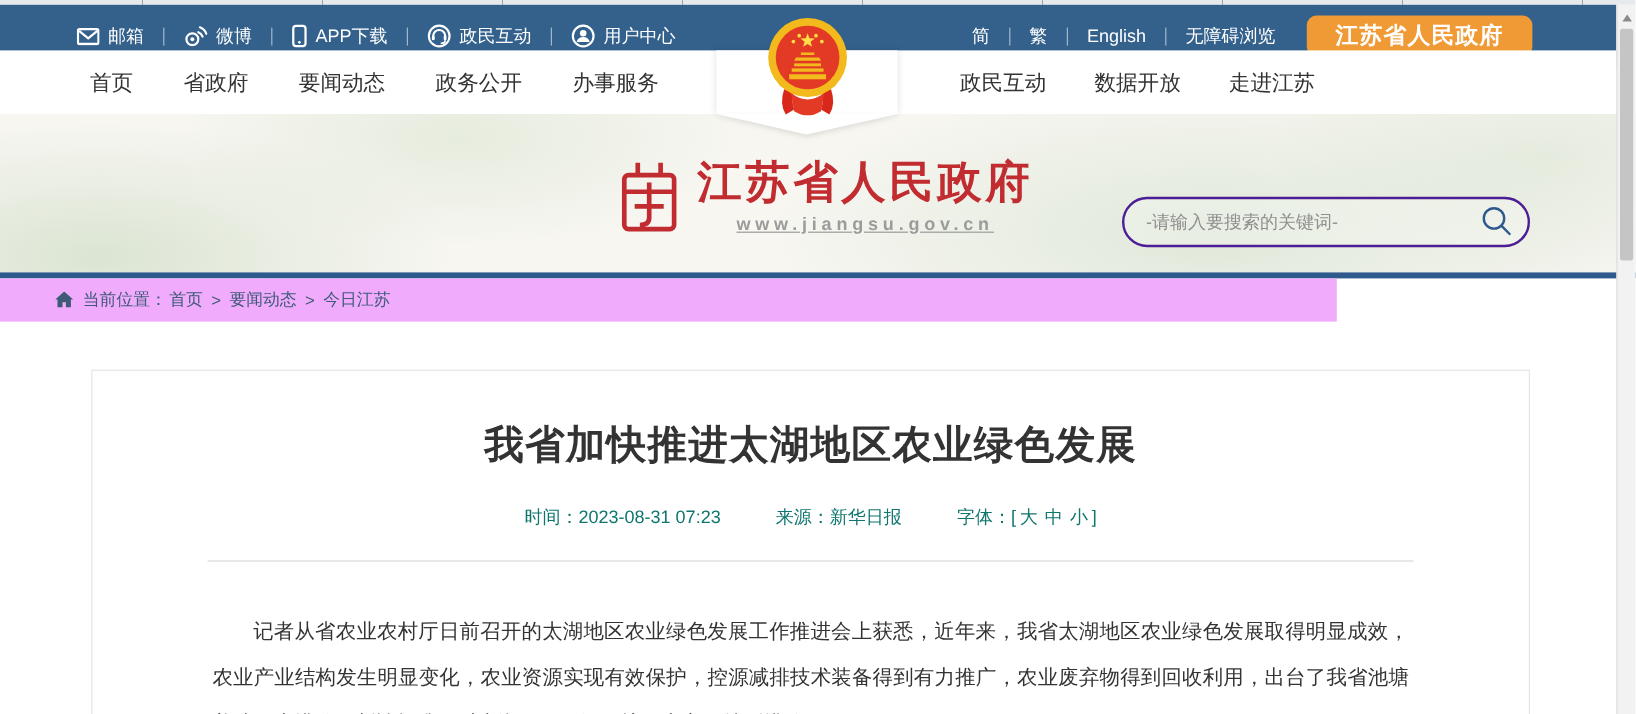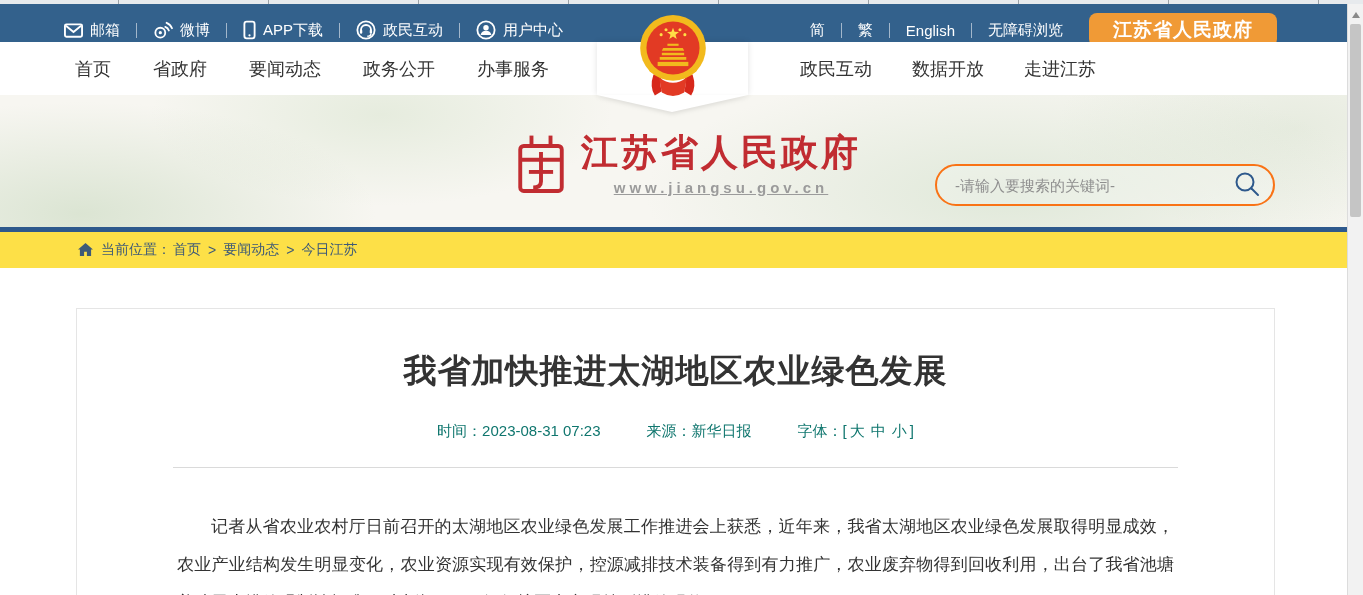--- a/index.html
+++ b/index.html
@@ -73,33 +73,33 @@
   .site-title {
     font-family:"Liberation Serif","DejaVu Serif",serif;
     font-size:37px; font-weight:bold; color:#C12C31; letter-spacing:3px; line-height:1.1;
     white-space:nowrap;
   }
   .site-url {
     margin-top:5px; font-size:15px; font-weight:bold; color:#9b9b9b; letter-spacing:4px; white-space:nowrap;text-decoration:underline;
   }
   .search-box {
     position:absolute; left:935px; top:164px; width:340px; height:42px;
-    border:2px solid #f97316; border-radius:22px;
+    border:2px solid #4c1d95; border-radius:22px;
     display:flex; align-items:center; background:rgba(255,255,255,.25);
   }
   .search-input {
     flex:1; height:100%; border:none; outline:none; background:transparent;
     padding:0 8px 0 18px; font-size:15px; color:#333; font-family:inherit;
   }
   .search-input::placeholder { color:#8f8f8f; }
   .search-btn { border:none; background:transparent; cursor:pointer; padding:0 12px 0 0; display:flex; align-items:center; }
   
   .breadcrumb-bar {
-    position:absolute; left:0; top:232px; width:1363px; height:36px;
-    background:#fde047; display:flex; align-items:center; padding-left:78px;
+    position:absolute; left:0; top:232px; width:1114px; height:36px;
+    background:#f0abfc; display:flex; align-items:center; padding-left:46px;
     font-size:14px; color:#3E5A77;
   }
   .breadcrumb-bar a { color:#3E5A77; text-decoration:none; cursor:pointer; }
   .crumb-sep { margin:0 7px; }
   .home-icon { margin-right:8px; display:flex; align-items:center; }
   .loc-label { margin-right:2px; }
   
   .card {
     position:absolute; left:76px; top:308px; width:1199px; height:400px;
     background:#ffffff; border:1px solid #e5e5e5;

